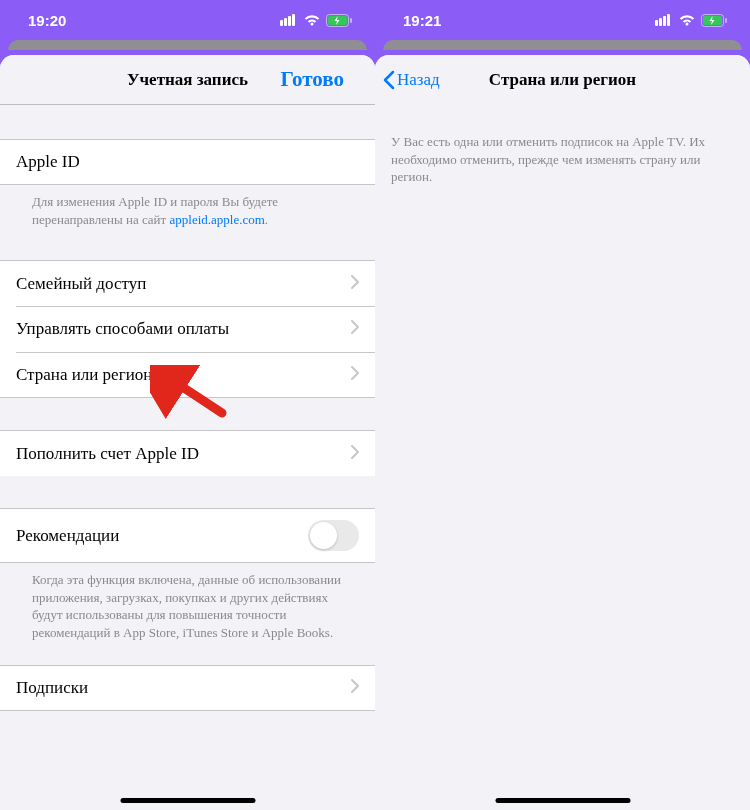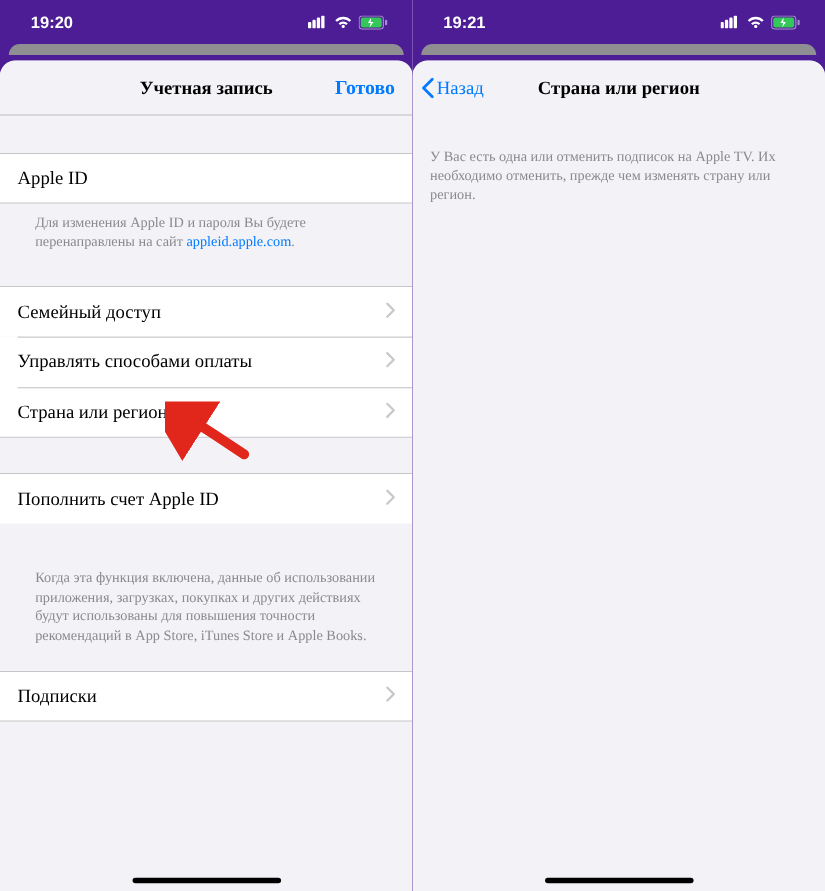--- a/index.html
+++ b/index.html
@@ -7,21 +7,21 @@
     font-family: -apple-system, BlinkMacSystemFont, "Helvetica Neue", Arial, sans-serif;
     background: #fff;
     width: 750px;
     height: 810px;
     display: flex;
     overflow: hidden;
   }
   .phone {
     width: 375px;
     height: 810px;
-    background: #4c1d95;
+    background: #8b5cf6;
     position: relative;
     overflow: hidden;
   }
   .status-bar {
     height: 40px;
     display: flex;
     justify-content: space-between;
     align-items: center;
     padding: 0 22px 0 28px;
     color: #fff;
@@ -63,23 +63,23 @@
     border-bottom: 0.5px solid rgba(60,60,67,0.29);
   }
   .nav.nobdr { border-bottom: none; }
   .nav-title {
     font-size: 17px;
     font-weight: 600;
     color: #000;
   }
   .nav-done {
     position: absolute;
-    right: 16px;
+    right: 31px;
     color: #007aff;
-    font-size: 18px;
+    font-size: 21px;
     font-weight: 600;
   }
   .nav-back {
     position: absolute;
     left: 8px;
     display: flex;
     align-items: center;
     color: #007aff;
     font-size: 17px;
   }
@@ -237,20 +237,24 @@
       <div class="group">
         <div class="row group-top">
           <span>Пополнить счет Apple ID</span>
           <span class="chev"><svg width="8" height="14" viewBox="0 0 8 14">
                 <path fill="none" stroke="#c7c7cc" stroke-width="2" stroke-linecap="round" stroke-linejoin="round" d="M1 1l6 6-6 6"></path>
               </svg></span>
         </div>
       </div>
 
       <div class="group">
+        <div class="row group-top group-bot">
+          <span>Рекомендации</span>
+          <span class="toggle"></span>
+        </div>
         <div class="footer">Когда эта функция включена, данные об использовании приложения, загрузках, покупках и других действиях будут использованы для повышения точности рекомендаций в App Store, iTunes Store и Apple Books.</div>
       </div>
 
       <div class="group" style="margin-top:24px; margin-bottom:40px;">
         <div class="row group-top group-bot">
           <span>Подписки</span>
           <span class="chev"><svg width="8" height="14" viewBox="0 0 8 14">
                 <path fill="none" stroke="#c7c7cc" stroke-width="2" stroke-linecap="round" stroke-linejoin="round" d="M1 1l6 6-6 6"></path>
               </svg></span>
         </div>

